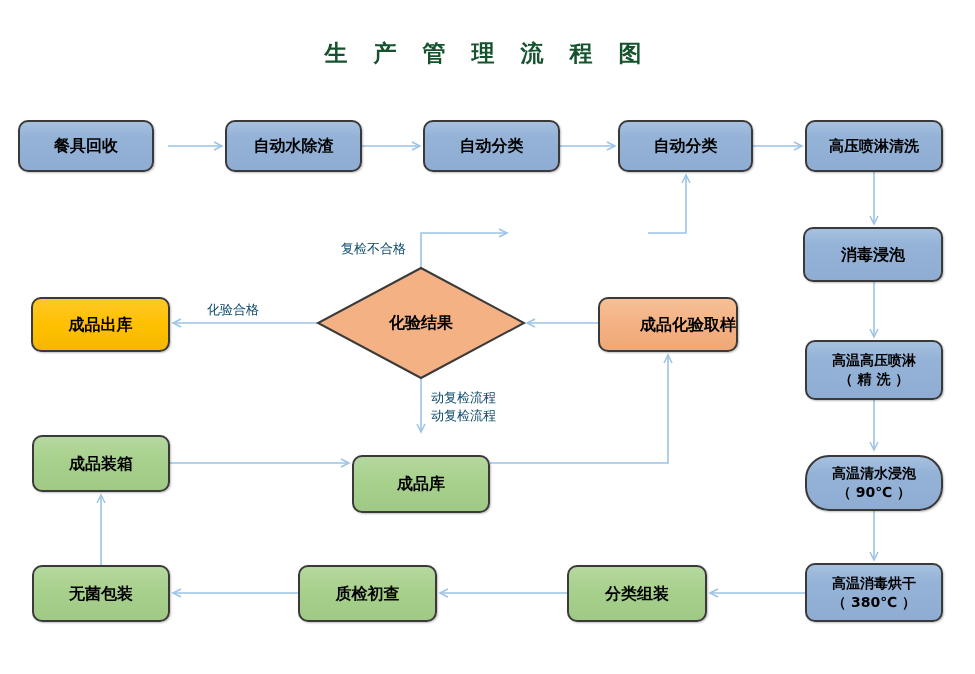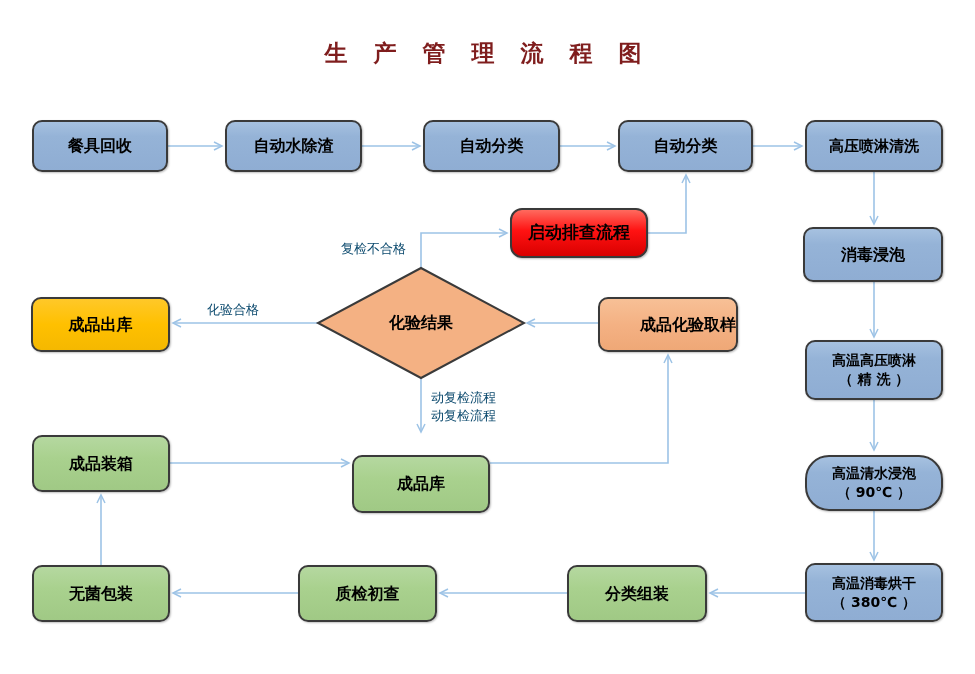--- a/index.html
+++ b/index.html
@@ -1,19 +1,19 @@
 <!DOCTYPE html>
 <html><head>
 <meta charset="utf-8">
 <style>
   html,body{margin:0;padding:0;background:#fff;}
   body{font-family:"DejaVu Sans","Liberation Sans",sans-serif;}
   .canvas{position:relative;width:975px;height:674px;background:#fff;overflow:hidden;}
   .title{position:absolute;top:38px;left:0;width:100%;box-sizing:border-box;
-         text-align:center;font-size:23px;font-weight:bold;color:#7f1d1d;letter-spacing:9px;}
+         text-align:center;font-size:23px;font-weight:bold;color:#14532d;letter-spacing:9px;}
   .edges{position:absolute;left:0;top:0;width:975px;height:674px;z-index:1;}
   .node{position:absolute;z-index:2;display:flex;flex-direction:column;align-items:center;justify-content:center;
         border:2px solid #3a3a3a;border-radius:10px;font-weight:bold;font-size:16px;color:#000;
         box-sizing:border-box;text-align:center;line-height:1.25;box-shadow:1px 1px 2px rgba(0,0,0,0.25);}
   .blue{background:linear-gradient(180deg,#a6c1e0 0%,#95b3d7 30%,#8fadd3 100%);}
   .green{background:linear-gradient(180deg,#b5d8a0 0%,#a9d18e 40%,#a0c985 100%);}
   .orange{background:linear-gradient(180deg,#f7c096 0%,#f4b183 50%,#efa877 100%);align-items:flex-end;}
   .gold{background:linear-gradient(180deg,#ffc829 0%,#ffc000 50%,#f5b800 100%);}
   .red{background:linear-gradient(180deg,#ff6a5e 0%,#ff1212 45%,#d90000 100%);border-radius:12px;font-size:17px;}
   .small-lines{font-size:14px;line-height:1.35;}
@@ -51,21 +51,21 @@
       <polyline points="170,463 348,463" marker-end="url(#ar)"></polyline>
       <polyline points="490,463 668,463 668,356" marker-end="url(#ar)"></polyline>
       <polyline points="598,323 528,323" marker-end="url(#ar)"></polyline>
       <polyline points="318,323 174,323" marker-end="url(#ar)"></polyline>
       <polyline points="421,268 421,233 506,233" marker-end="url(#ar)"></polyline>
       <polyline points="648,233 686,233 686,176" marker-end="url(#ar)"></polyline>
       <polyline points="421,378 421,431" marker-end="url(#ar)"></polyline>
     </g>
   </svg>
 
-  <div class="node blue" style="left:32px;top:120px;width:136px;height:52px;">
+  <div class="node blue" style="left:18px;top:120px;width:136px;height:52px;">
       <span>餐具回收</span>
     </div>
   <div class="node blue" style="left:423px;top:120px;width:137px;height:52px;">
       <span>自动分类</span>
     </div>
   <div class="node blue" style="left:225px;top:120px;width:137px;height:52px;">
       <span>自动水除渣</span>
     </div>
   <div class="node blue" style="left:618px;top:120px;width:135px;height:52px;">
       <span>自动分类</span>
@@ -83,23 +83,20 @@
   </div>
   <div class="node blue small-lines" style="left:805px;top:455px;width:138px;height:56px;border-radius:24px;">
     <span>高温清水浸泡</span>
     <span>（ 90℃ ）</span>
   </div>
   <div class="node blue small-lines" style="left:805px;top:563px;width:138px;height:59px;">
     <span>高温消毒烘干</span>
     <span>（ 380℃  ）</span>
   </div>
 
-  <div class="node red" style="left:510px;top:208px;width:138px;height:50px;">
-      <span>启动排查流程</span>
-    </div>
   <div class="node gold" style="left:31px;top:297px;width:139px;height:55px;">
       <span>成品出库</span>
     </div>
 
   <div class="diamond-wrap">
     <svg width="212" height="116" viewBox="0 0 212 116">
       <polygon points="106,3 209,58 106,113 3,58" fill="#F4B183" stroke="#3a3a3a" stroke-width="2"></polygon>
     </svg>
     <div class="diamond-label">化验结果</div>
   </div>

